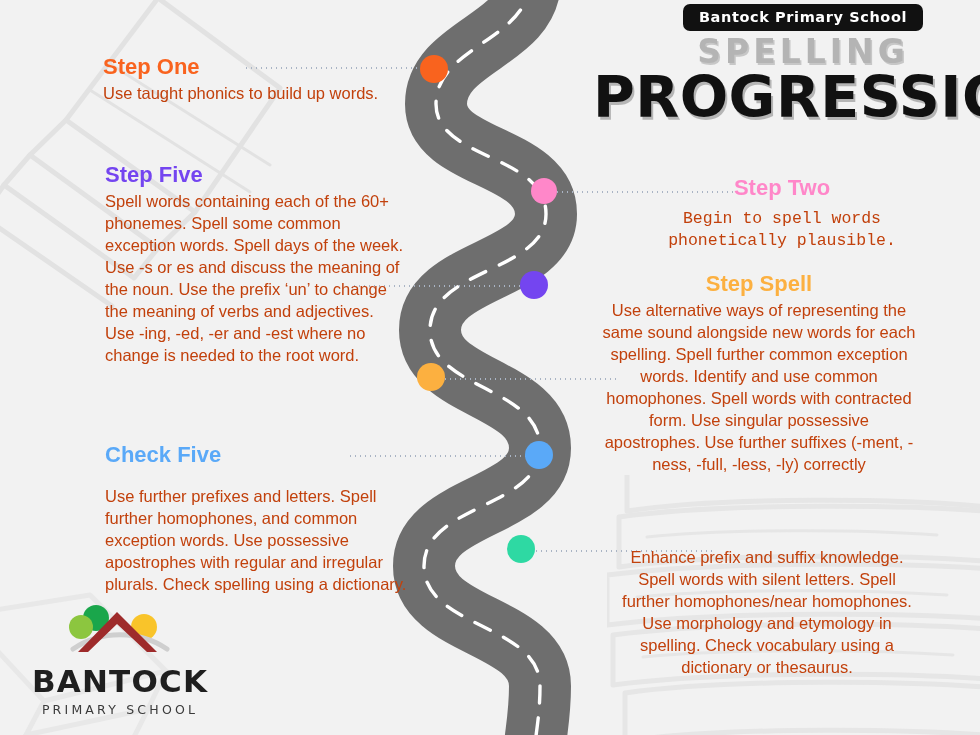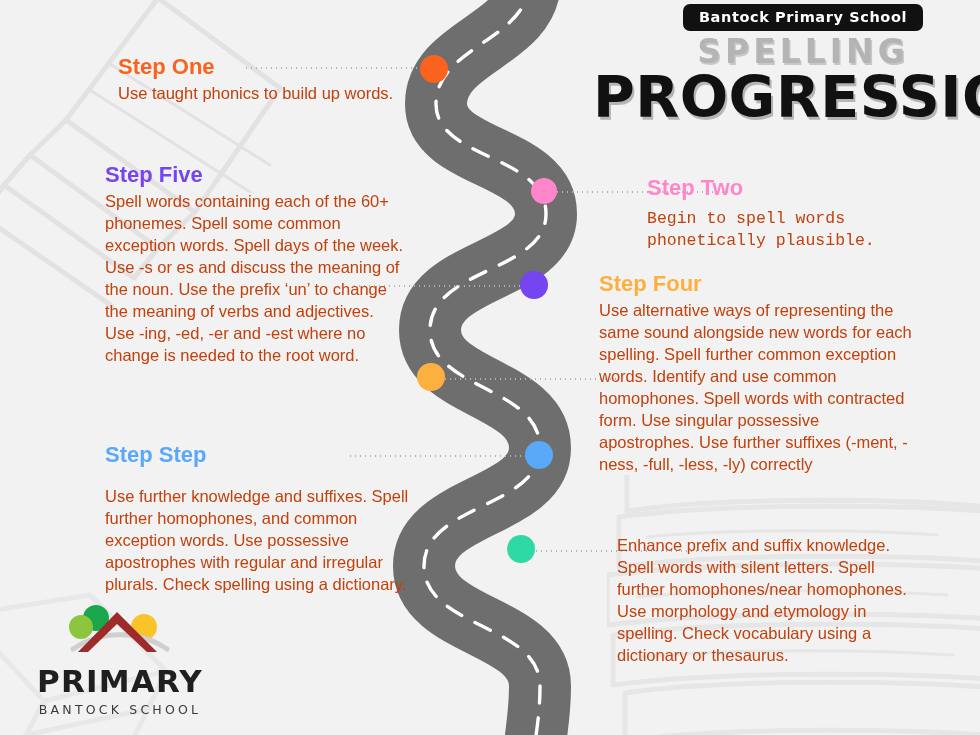--- a/index.html
+++ b/index.html
@@ -40,23 +40,23 @@
     line-height:1;margin-top:1px;
     text-shadow:2px 3px 0 rgba(0,0,0,.25);
     font-family:"DejaVu Sans", sans-serif;
   }
 
   
   .step{position:absolute;}
   .step-title{font-size:22px;font-weight:bold;line-height:1.1;margin:0 0 3px 0;}
   .step-body{font-size:16.5px;color:#c2410c;line-height:1.335;margin:0;}
   .step.left{text-align:left;}
-  .step.right{text-align:left;}
-
-  #step-one{left:118px;top:55px;width:310px;}
+  .step.right{text-align:center;}
+
+  #step-one{left:103px;top:55px;width:310px;}
   #step-three{left:105px;top:163px;width:300px;}
   #step-five{left:105px;top:443px;width:315px;}
   #step-two{right:110px;top:176px;width:270px;}
   #step-four{right:108px;top:272px;width:320px;}
   #step-six{right:110px;top:534px;width:300px;}
 
   
   .connector{position:absolute;height:9px;display:flex;align-items:center;}
   .connector .dots{
     flex:1;height:2px;
@@ -181,43 +181,43 @@
     <p class="step-title" style="color: rgb(249, 99, 30);">Step One</p>
     <p class="step-body">Use taught phonics to build up words.</p>
   </div>
 
   <div class="step left" id="step-three">
     <p class="step-title" style="color: rgb(116, 69, 240);">Step Five</p>
     <p class="step-body">Spell words containing each of the 60+ phonemes. Spell some common exception words. Spell days of the week. Use -s or es and discuss the meaning of the noun. Use the prefix ‘un’ to change the meaning of verbs and adjectives. Use -ing, -ed, -er and -est where no change is needed to the root word.</p>
   </div>
 
   <div class="step left" id="step-five">
-    <p class="step-title" style="color: rgb(90, 169, 248);">Step Step</p>
-    <p class="step-body" style="margin-top:18px;">Use further knowledge and suffixes. Spell further homophones, and common exception words. Use possessive apostrophes with regular and irregular plurals. Check spelling using a dictionary.</p>
+    <p class="step-title" style="color: rgb(90, 169, 248);">Check Five</p>
+    <p class="step-body" style="margin-top:18px;">Use further prefixes and letters. Spell further homophones, and common exception words. Use possessive apostrophes with regular and irregular plurals. Check spelling using a dictionary.</p>
   </div>
 
   <div class="step right" id="step-two">
     <p class="step-title" style="color: rgb(255, 135, 201);">Step Two</p>
     <p class="step-body" style="margin-top:8px;font-family:Liberation Mono, monospace;">Begin to spell words phonetically plausible.</p>
   </div>
 
   <div class="step right" id="step-four">
-    <p class="step-title" style="color: rgb(252, 176, 64);">Step Four</p>
+    <p class="step-title" style="color: rgb(252, 176, 64);">Step Spell</p>
     <p class="step-body">Use alternative ways of representing the same sound alongside new words for each spelling. Spell further common exception words. Identify and use common homophones. Spell words with contracted form. Use singular possessive apostrophes. Use further suffixes (-ment, -ness, -full, -less, -ly) correctly</p>
   </div>
 
   <div class="step right" id="step-six">
-    <p class="step-body" style="margin-top:0;">Enhance prefix and suffix knowledge. Spell words with silent letters. Spell further homophones/near homophones. Use morphology and etymology in spelling. Check vocabulary using a dictionary or thesaurus.</p>
+    <p class="step-body" style="margin-top:12px;">Enhance prefix and suffix knowledge. Spell words with silent letters. Spell further homophones/near homophones. Use morphology and etymology in spelling. Check vocabulary using a dictionary or thesaurus.</p>
   </div>
 
   <div id="logo">
     <svg id="logo-mark" viewBox="0 0 118 62">
       <circle cx="35" cy="16" r="13" fill="#1aa64b"></circle>
       <circle cx="20" cy="25" r="12" fill="#8cc63f"></circle>
       <circle cx="83" cy="25" r="13" fill="#f9c42a"></circle>
       <path d="M12 47 C40 28, 78 28, 106 47" fill="none" stroke="#cfcfcf" stroke-width="5" stroke-linecap="round"></path>
       <path d="M17 50 L56 10 L96 50 L86 50 L56 22 L27 50 Z" fill="#9e2b2b"></path>
     </svg>
-    <div id="logo-name">PRIMARY</div>
-    <div id="logo-sub">BANTOCK SCHOOL</div>
+    <div id="logo-name">BANTOCK</div>
+    <div id="logo-sub">PRIMARY SCHOOL</div>
   </div>
 
 </div>
 
 </body></html>

